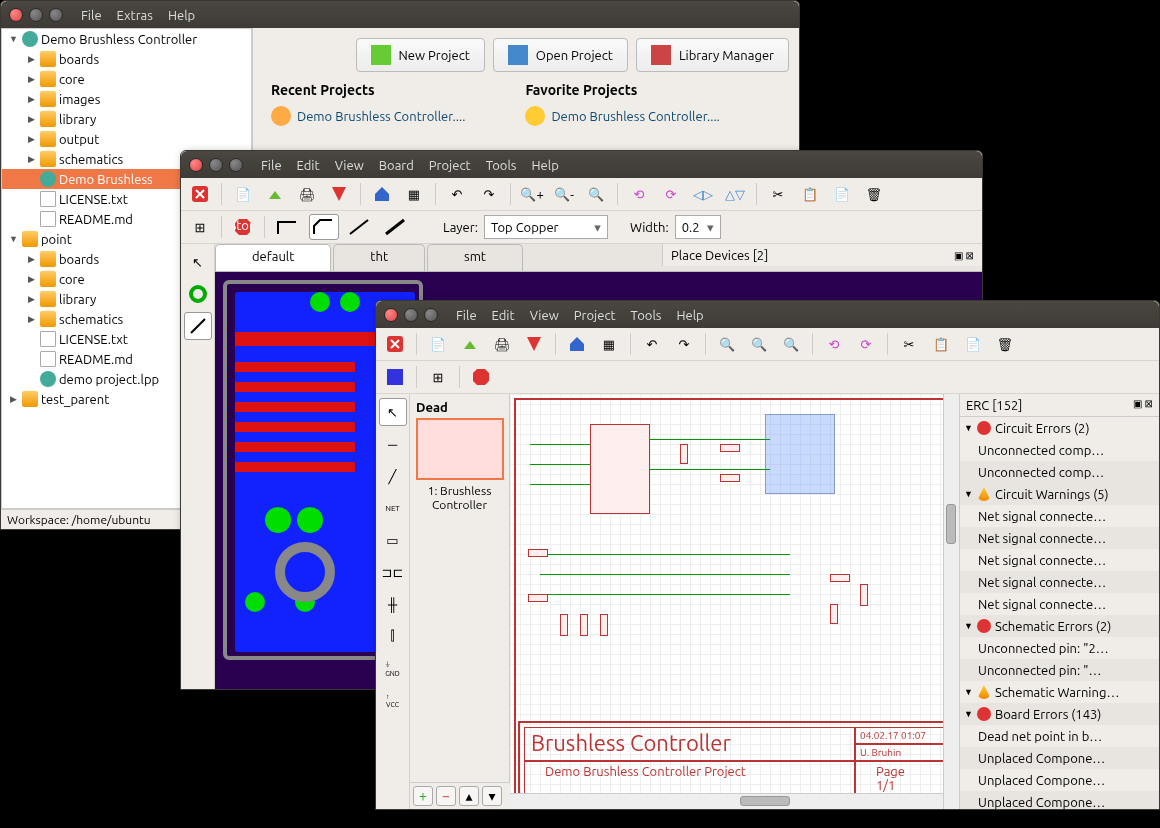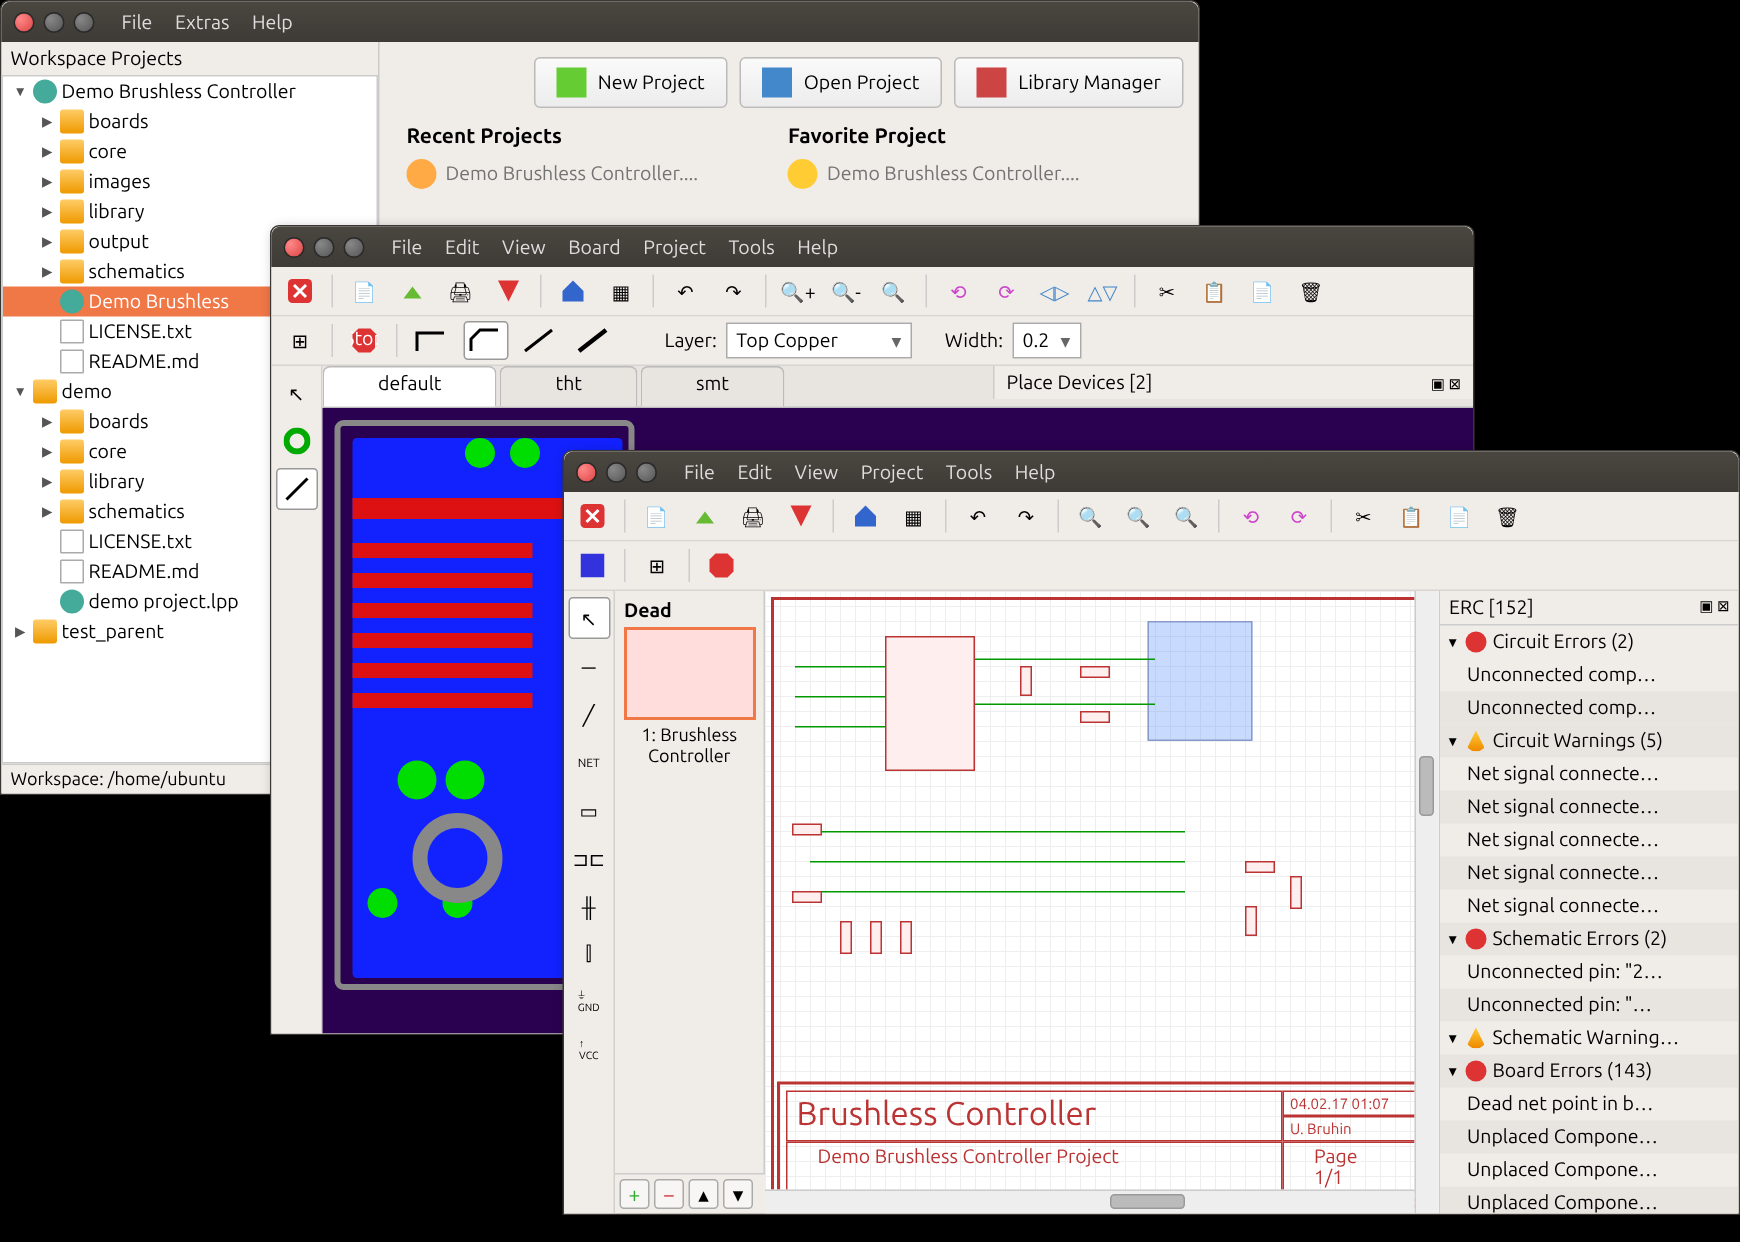--- a/index.html
+++ b/index.html
@@ -21,21 +21,21 @@
 .exp{width:11px;height:11px;margin-right:3px;display:inline-flex;align-items:center;justify-content:center;font-size:9px;color:#555}
 .fico{width:16px;height:16px;margin-right:3px}
 .folder{background:linear-gradient(#fc6,#e90);border-radius:2px}
 .file{background:#fff;border:1px solid #aaa;border-radius:1px}
 .proj{background:#4a9;border-radius:50%}
 .btn-row{display:flex;gap:8px;padding:10px;justify-content:flex-end}
 .big-btn{background:linear-gradient(#fafafa,#ececec);border:1px solid #bbb;border-radius:4px;padding:6px 14px;display:flex;align-items:center;gap:8px;font-size:14px;cursor:pointer}
 .big-btn .ico{width:20px;height:20px}
 .section-row{display:flex;padding:0 18px;gap:60px}
 .section-row h4{font-size:14px;font-weight:bold;margin-bottom:8px}
-.plink{color:#737373;font-size:14px;display:flex;align-items:center;gap:6px}
+.plink{color:#0c4a6e;font-size:14px;display:flex;align-items:center;gap:6px}
 .plink .ico{width:20px;height:20px;border-radius:50%}
 .toolbar{display:flex;align-items:center;gap:6px;padding:3px 6px;background:#f0ece8;border-bottom:1px solid #d8d4d0}
 .tb-btn{width:26px;height:26px;display:flex;align-items:center;justify-content:center;cursor:pointer;border-radius:3px}
 .sep{width:1px;height:22px;background:#ccc;margin:0 2px}
 .tb-sel{background:#fff;border:1px solid #aaa;padding:2px 20px 2px 6px;font-size:13px;min-width:100px;height:24px;display:flex;align-items:center;position:relative}
 .tb-sel::after{content:"▾";position:absolute;right:6px;color:#666}
 .tb-lbl{font-size:13px}
 .tabs{display:flex;background:#e8e4e0;border-bottom:1px solid #bbb}
 .tab{padding:4px 36px;border:1px solid #bbb;border-bottom:none;background:#e8e4e0;margin-right:2px;border-radius:5px 5px 0 0;cursor:pointer;font-size:13px}
 .tab.active{background:#fff}
@@ -87,21 +87,20 @@
       <div class="winbtn max"></div>
     </div>
     <div class="menubar" id="ws-menu">
         <span>File</span>
         <span>Extras</span>
         <span>Help</span>
       </div>
   </div>
   <div class="win-body" style="flex-direction:row">
     <div style="width:252px;display:flex;flex-direction:column;border-right:1px solid #ccc">
-      <div class="panel-title">Workspace Projects</div>
       <div class="tree" style="flex:1" id="ws-tree">
           <div class="tree-row" style="padding-left: 6px;">
             <span class="exp">▼</span>
             <span class="fico proj"></span>
             <span>Demo Brushless Controller</span>
           </div>
           <div class="tree-row" style="padding-left: 24px;">
             <span class="exp">▶</span>
             <span class="fico folder"></span>
             <span>boards</span>
@@ -142,21 +141,21 @@
             <span>LICENSE.txt</span>
           </div>
           <div class="tree-row" style="padding-left: 24px;">
             <span class="exp"></span>
             <span class="fico file"></span>
             <span>README.md</span>
           </div>
           <div class="tree-row" style="padding-left: 6px;">
             <span class="exp">▼</span>
             <span class="fico folder"></span>
-            <span>demo</span>
+            <span>point</span>
           </div>
           <div class="tree-row" style="padding-left: 24px;">
             <span class="exp">▶</span>
             <span class="fico folder"></span>
             <span>boards</span>
           </div>
           <div class="tree-row" style="padding-left: 24px;">
             <span class="exp">▶</span>
             <span class="fico folder"></span>
             <span>core</span>
@@ -211,21 +210,21 @@
       </div>
       <div class="section-row">
         <div>
           <h4>Recent Projects</h4>
           <div class="plink">
               <span class="ico" style="background:#fa4"></span>
               <span>Demo Brushless Controller....</span>
             </div>
         </div>
         <div>
-          <h4>Favorite Project</h4>
+          <h4>Favorite Projects</h4>
           <div class="plink">
               <span class="ico" style="background:#fc3"></span>
               <span>Demo Brushless Controller....</span>
             </div>
         </div>
       </div>
     </div>
   </div>
 </div>
 

